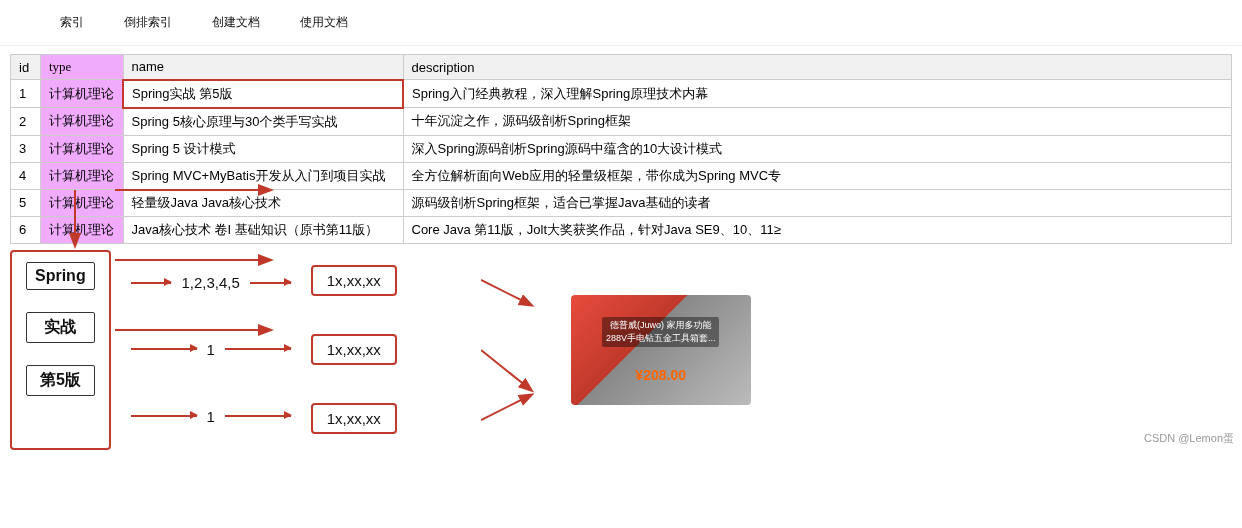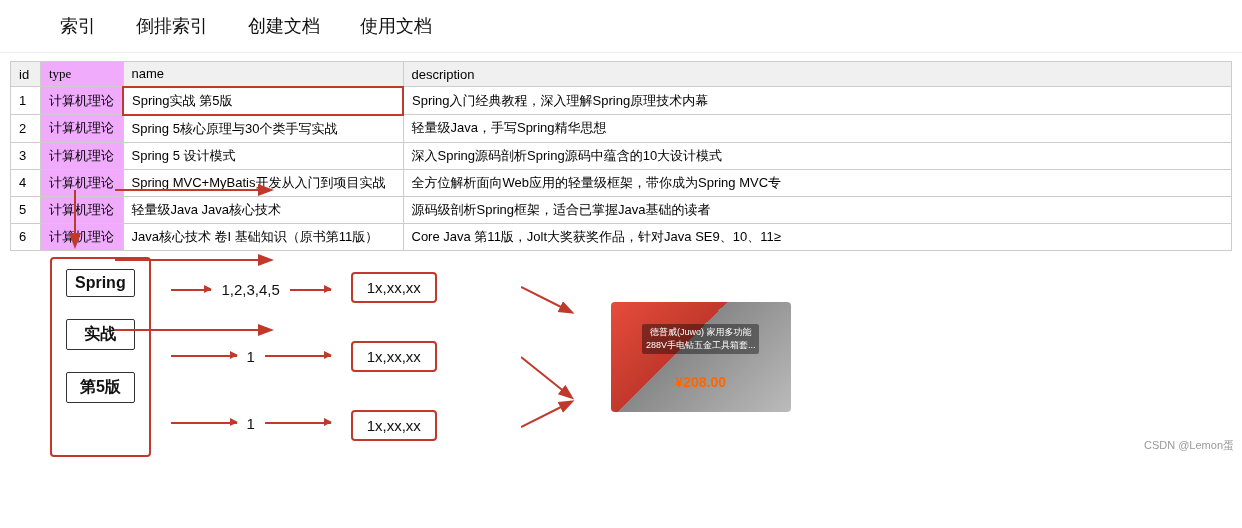--- a/index.html
+++ b/index.html
@@ -14,21 +14,21 @@
 
     
     .top-nav {
       display: flex;
       gap: 40px;
       padding: 10px 60px 10px 60px;
       border-bottom: 1px solid #eee;
       background: #fff;
     }
     .nav-item {
-      font-size: 18px;
+      font-size: 12px;
       color: #111;
       cursor: pointer;
       padding: 4px 0;
     }
 
     
     .table-area {
       padding: 8px 10px 0 10px;
     }
     table {
@@ -58,21 +58,20 @@
     .col-id { width: 30px; }
     .col-type { width: 80px; }
     .col-name { width: 280px; }
     .col-desc { }
 
     
     .bottom-section {
       display: flex;
       margin-top: 6px;
       position: relative;
-      padding-left: 40px;
     }
 
     
     .index-box {
       border: 2px solid #c0392b;
       border-radius: 4px;
       margin-left: 10px;
       padding: 10px 14px;
       min-width: 100px;
       display: flex;
@@ -223,21 +222,21 @@
     <tr>
           <td class="col-id">1</td>
           <td class="col-type cell-highlight">计算机理论</td>
           <td class="col-name cell-name-highlight">Spring实战 第5版</td>
           <td class="col-desc">Spring入门经典教程，深入理解Spring原理技术内幕</td>
         </tr>
         <tr>
           <td class="col-id">2</td>
           <td class="col-type cell-highlight">计算机理论</td>
           <td class="col-name">Spring 5核心原理与30个类手写实战</td>
-          <td class="col-desc">轻量级Java，手写Spring精华思想</td>
+          <td class="col-desc">十年沉淀之作，源码级剖析Spring框架</td>
         </tr>
         <tr>
           <td class="col-id">3</td>
           <td class="col-type cell-highlight">计算机理论</td>
           <td class="col-name">Spring 5 设计模式</td>
           <td class="col-desc">深入Spring源码剖析Spring源码中蕴含的10大设计模式</td>
         </tr>
         <tr>
           <td class="col-id">4</td>
           <td class="col-type cell-highlight">计算机理论</td>

